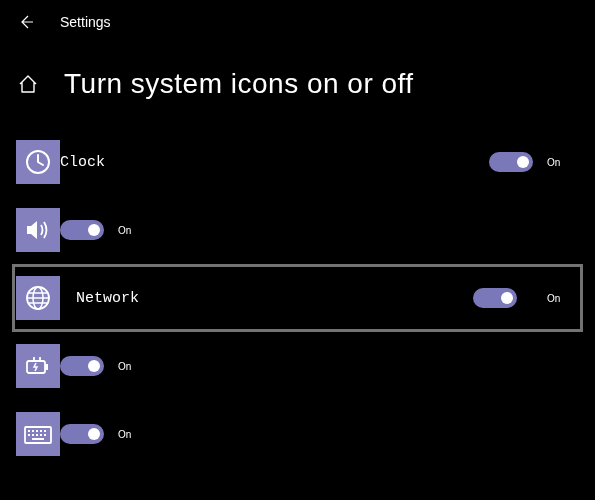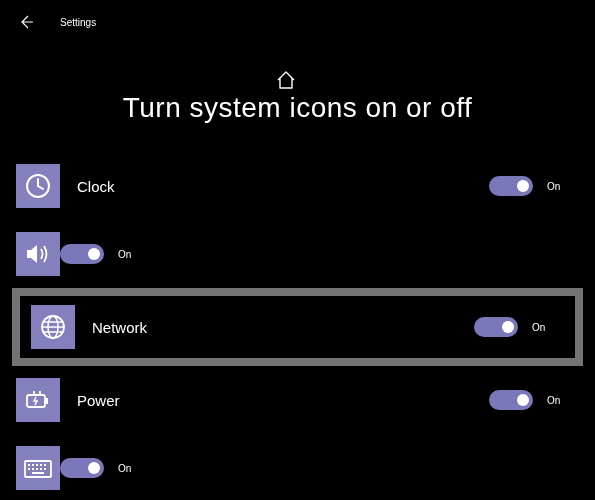--- a/index.html
+++ b/index.html
@@ -18,28 +18,27 @@
     }
     .back-arrow {
       width: 20px;
       height: 20px;
       display: flex;
       align-items: center;
       justify-content: center;
       margin-right: 24px;
     }
     .header-title {
-      font-size: 10px;
+      font-size: 14px;
       font-weight: 400;
     }
     .page-title-row {
       display: flex;
       align-items: center;
       padding: 24px 16px 28px 16px;
-      flex-direction: column;
     }
     .home-icon {
       width: 24px;
       height: 24px;
       display: flex;
       align-items: center;
       justify-content: center;
       margin-right: 24px;
     }
     .page-title {
@@ -50,37 +49,39 @@
     .list {
       padding: 0 12px;
     }
     .list-item {
       display: flex;
       align-items: center;
       padding: 12px 4px;
       position: relative;
     }
     .list-item.highlighted {
-      border: 8px solid #737373;
-      padding: 9px 11px;
+      border: 3px solid #737373;
+      padding: 9px 1px;
+      gap: 16px;
     }
     .icon-box {
       width: 44px;
       height: 44px;
       background: #8380bd;
       display: flex;
       align-items: center;
       justify-content: center;
       flex-shrink: 0;
     }
     .item-label {
-      margin-left: 17px;
+      margin-left: 0;
       font-size: 15px;
       font-weight: 400;
       flex: 1;
+      font-family: Liberation Mono, monospace;
     }
     .toggle {
       width: 44px;
       height: 20px;
       border-radius: 10px;
       background: #7a78b8;
       position: relative;
       margin-right: 14px;
     }
     .toggle::after {
@@ -163,21 +164,20 @@
 
   <div class="list-item">
     <div class="icon-box">
       <svg width="34" height="30" viewBox="0 0 34 30">
         <rect x="6" y="10" width="18" height="12" rx="2" stroke="#fff" stroke-width="1.8" fill="none"></rect>
         <rect x="24" y="13" width="3" height="6" fill="#fff"></rect>
         <path d="M13 6 L13 10 M19 6 L19 10" stroke="#fff" stroke-width="1.8"></path>
         <path d="M15 12 L13 16 L16 16 L14 20" stroke="#fff" stroke-width="1.5" fill="none"></path>
       </svg>
     </div>
-    <div class="item-label">Power</div>
     <div class="toggle"></div>
     <div class="toggle-label">On</div>
   </div>
 
   <div class="list-item">
     <div class="icon-box">
       <svg width="34" height="30" viewBox="0 0 34 30">
         <rect x="4" y="8" width="26" height="16" rx="1" stroke="#fff" stroke-width="1.8" fill="none"></rect>
         <rect x="7" y="11" width="2" height="2" fill="#fff"></rect>
         <rect x="11" y="11" width="2" height="2" fill="#fff"></rect>

